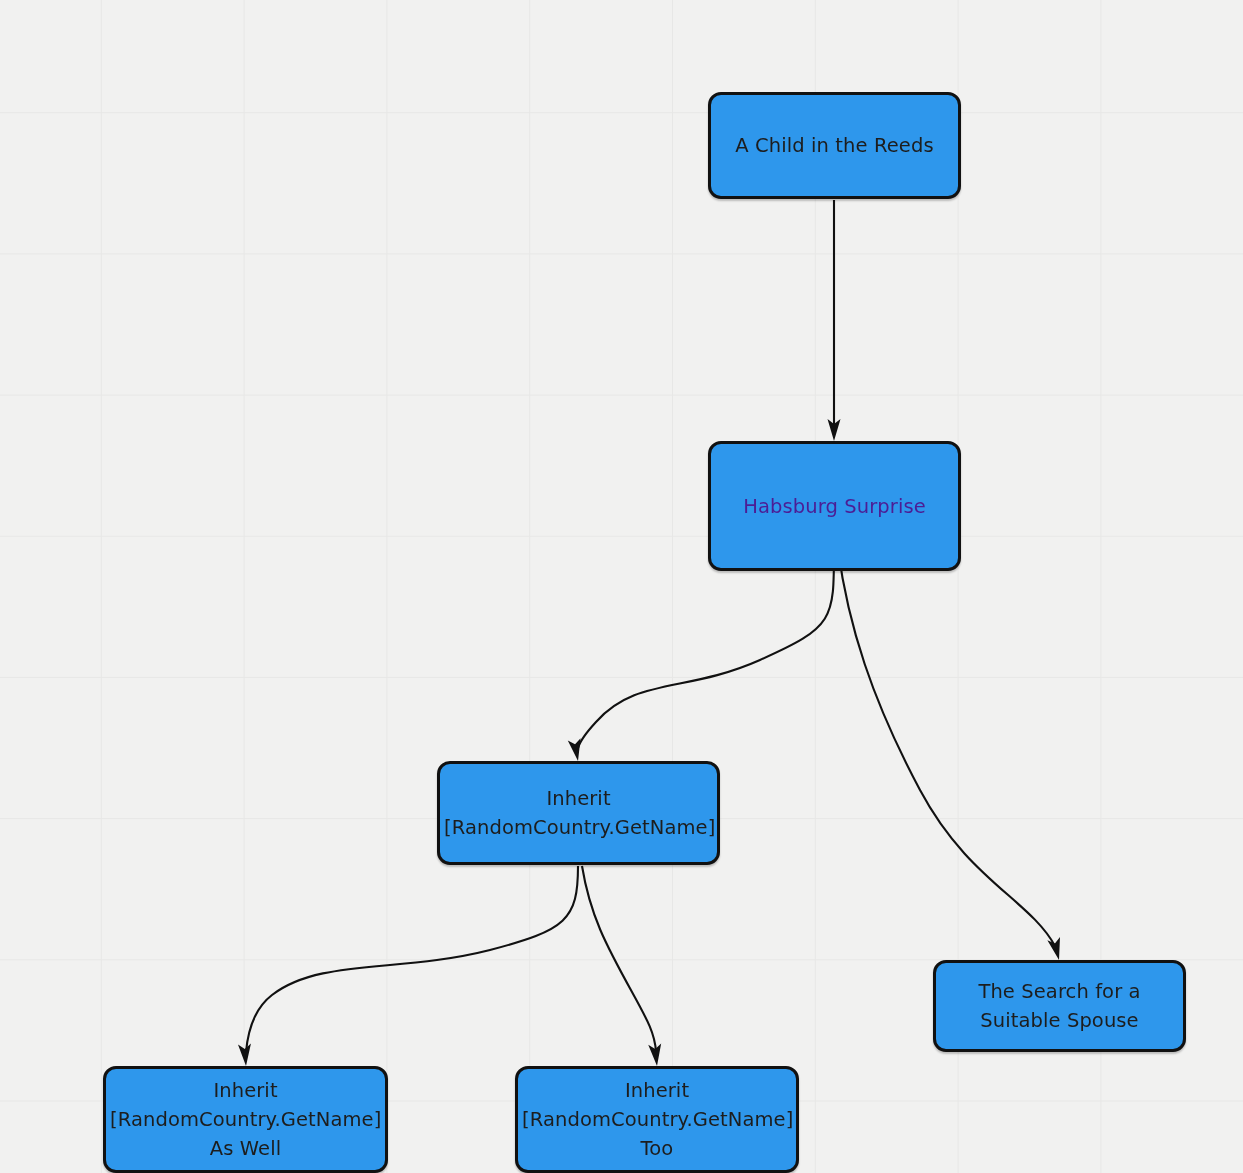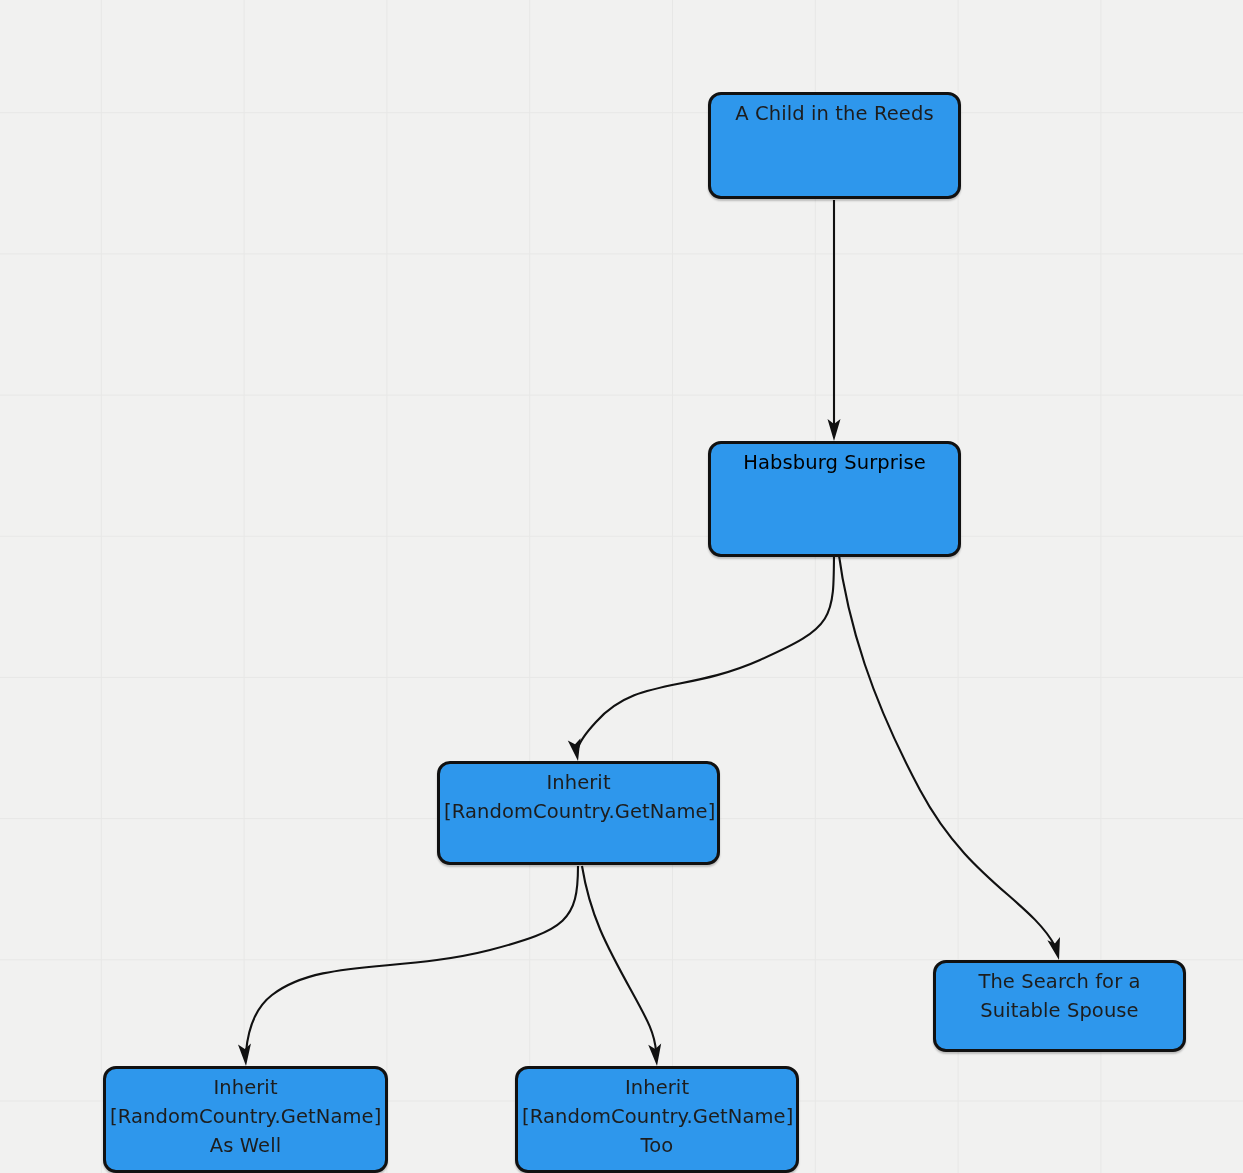--- a/index.html
+++ b/index.html
@@ -34,20 +34,21 @@
     stroke: #111111;
     stroke-width: 2.1;
   }
   .node {
     position: absolute;
     box-sizing: border-box;
     background: #2e97ec;
     border: 3px solid #111111;
     border-radius: 13px;
     display: flex;
+    align-items: center;
     justify-content: center;
     text-align: center;
     color: #1d1d1d;
     font-size: 19.5px;
     line-height: 29px;
     letter-spacing: 0.1px;
     padding: 4px 4px;
     box-shadow: 0 2px 2px rgba(0,0,0,0.22);
     white-space: pre-line;
     cursor: pointer;
@@ -81,21 +82,21 @@
         <path d="M 0,0 L -6.5,-22 L 0,-17 L 6.5,-22 Z" fill="#111111" transform="translate(246,1066) rotate(-4)"></path>
       </g>
       <g>
         <path class="edge-path" d="M 582,866 C 590,915 606,945 632,992 C 648,1021 655,1034 656,1052" stroke="#111111"></path>
         <path d="M 0,0 L -6.5,-22 L 0,-17 L 6.5,-22 Z" fill="#111111" transform="translate(657,1066) rotate(-6)"></path>
       </g>
     </svg>
 
   <div id="node-layer">
       <div class="node" style="left: 708px; top: 92px; width: 253px; height: 107px; background: rgb(46, 151, 236); border-color: rgb(17, 17, 17); color: rgb(29, 29, 29);"><span class="node-label">A Child in the Reeds</span></div>
-      <div class="node" style="left: 708px; top: 441px; width: 253px; height: 116px; background: rgb(46, 151, 236); border-color: rgb(17, 17, 17); color: #000000;"><span class="node-label">Habsburg Surprise</span></div>
+      <div class="node" style="left: 708px; top: 441px; width: 253px; height: 130px; background: rgb(46, 151, 236); border-color: rgb(17, 17, 17); color: #4c1d95;"><span class="node-label">Habsburg Surprise</span></div>
       <div class="node" style="left: 437px; top: 761px; width: 283px; height: 104px; background: rgb(46, 151, 236); border-color: rgb(17, 17, 17); color: rgb(29, 29, 29);"><span class="node-label">Inherit
 [RandomCountry.GetName]</span></div>
       <div class="node" style="left: 933px; top: 960px; width: 253px; height: 92px; background: rgb(46, 151, 236); border-color: rgb(17, 17, 17); color: rgb(29, 29, 29);"><span class="node-label">The Search for a Suitable Spouse</span></div>
       <div class="node" style="left: 103px; top: 1066px; width: 285px; height: 107px; background: rgb(46, 151, 236); border-color: rgb(17, 17, 17); color: rgb(29, 29, 29);"><span class="node-label">Inherit
 [RandomCountry.GetName]
 As Well</span></div>
       <div class="node" style="left: 515px; top: 1066px; width: 284px; height: 107px; background: rgb(46, 151, 236); border-color: rgb(17, 17, 17); color: rgb(29, 29, 29);"><span class="node-label">Inherit
 [RandomCountry.GetName]
 Too</span></div>
     </div>

